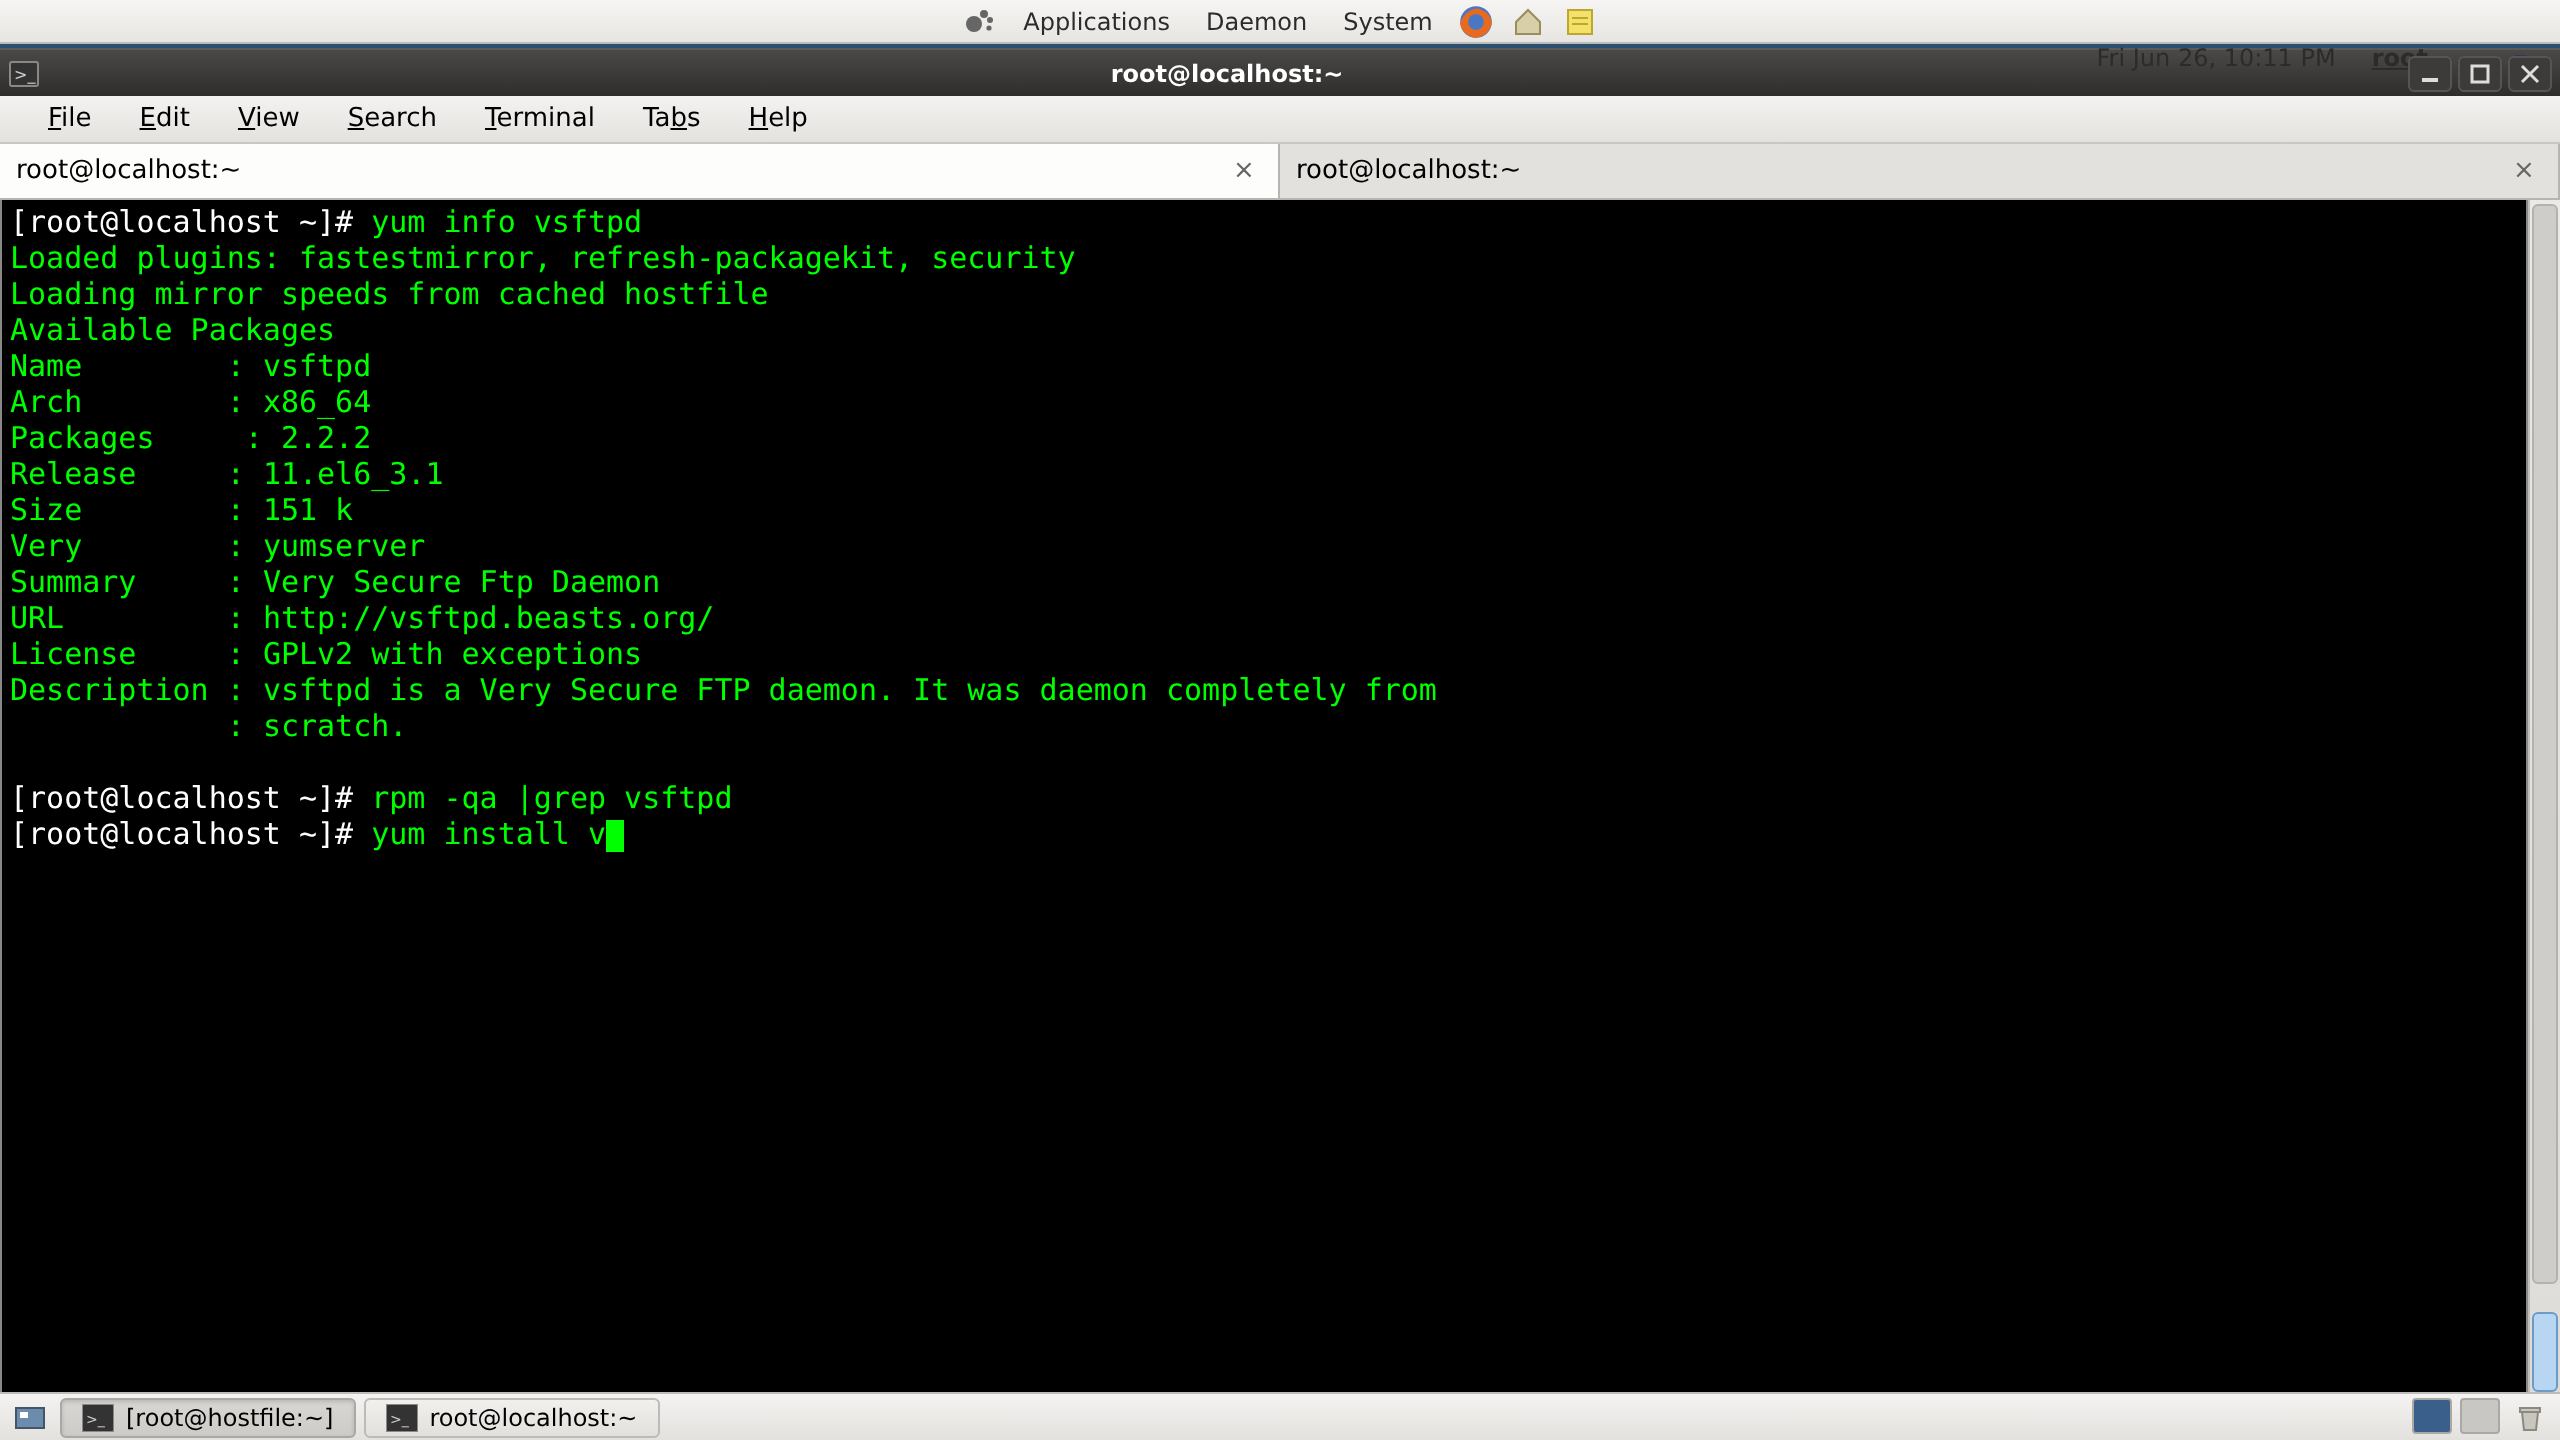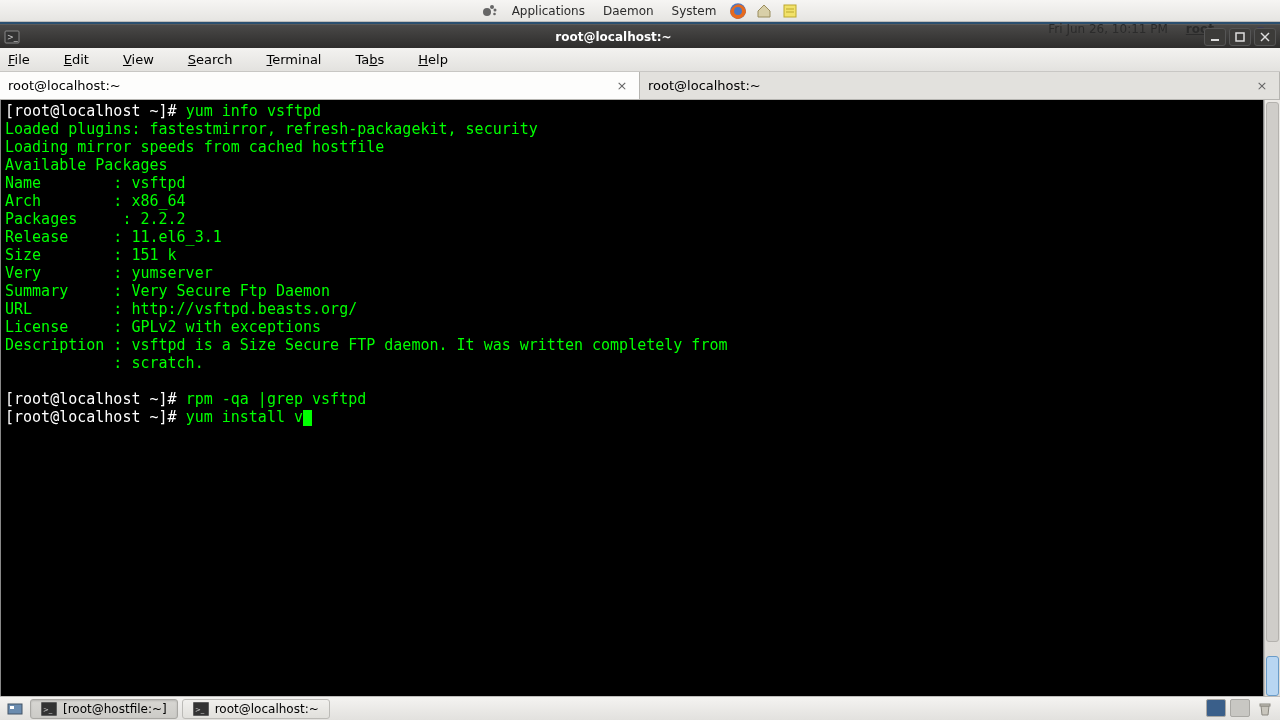--- a/index.html
+++ b/index.html
@@ -33,21 +33,21 @@
   display:flex; align-items:center; color:#fff; font-size:12px;
   padding:0 4px; border-top:1px solid #5b5a58;
 }
 .win-titlebar .win-icon { width:16px; height:16px; margin-right:6px; }
 .win-titlebar .title { flex:1; text-align:center; font-weight:bold; }
 .win-titlebar .win-btn { width:22px; height:18px; display:flex; align-items:center; justify-content:center; background:#3c3b39; border:1px solid #555; border-radius:3px; margin-left:3px; color:#ddd; font-size:11px; }
 
 .menubar {
   height:24px; background:linear-gradient(#f3f2f0,#e3e2df);
   border-bottom:1px solid #c8c7c4;
-  display:flex; align-items:center; padding:0 0; font-size:13px; gap:18px;
+  display:flex; align-items:center; padding:0 16px; font-size:13px; gap:8px;
 }
 .menubar .menu-item { padding:2px 8px; cursor:pointer; }
 .menubar .ul { text-decoration:underline; }
 
 .tabstrip { height:28px; background:#dcdbd7; display:flex; border-bottom:1px solid #b6b5b1; }
 .tab {
   flex:1; display:flex; align-items:center; padding:0 8px; font-size:13px;
   border-right:1px solid #b6b5b1; position:relative;
 }
 .tab.active { background:#fdfdfc; }
@@ -202,21 +202,21 @@
 <span>Available Packages</span>
 <span>Name        : </span><span>vsftpd</span>
 <span>Arch        : </span><span>x86_64</span>
 <span>Packages     : </span><span>2.2.2</span>
 <span>Release     : </span><span>11.el6_3.1</span>
 <span>Size        : </span><span>151 k</span>
 <span>Very        : </span><span>yumserver</span>
 <span>Summary     : </span><span>Very Secure Ftp Daemon</span>
 <span>URL         : </span><span>http://vsftpd.beasts.org/</span>
 <span>License     : </span><span>GPLv2 with exceptions</span>
-<span>Description : </span><span>vsftpd is a Size Secure FTP daemon. It was written completely from</span>
+<span>Description : </span><span>vsftpd is a Very Secure FTP daemon. It was daemon completely from</span>
 <span>            : </span><span>scratch.</span>
 
 <span class="white">[root@localhost ~]# </span><span>rpm -qa |grep vsftpd</span>
 <span class="white">[root@localhost ~]# </span><span>yum install v</span><span class="cursor"></span></div>
   <div class="scrollbar">
     <div class="thumb" style="top:2px;height:540px"></div>
     <div class="thumb" style="bottom:2px;height:40px;background:#b8d6f2;border-color:#6a9cc8"></div>
   </div>
 </div>
 

